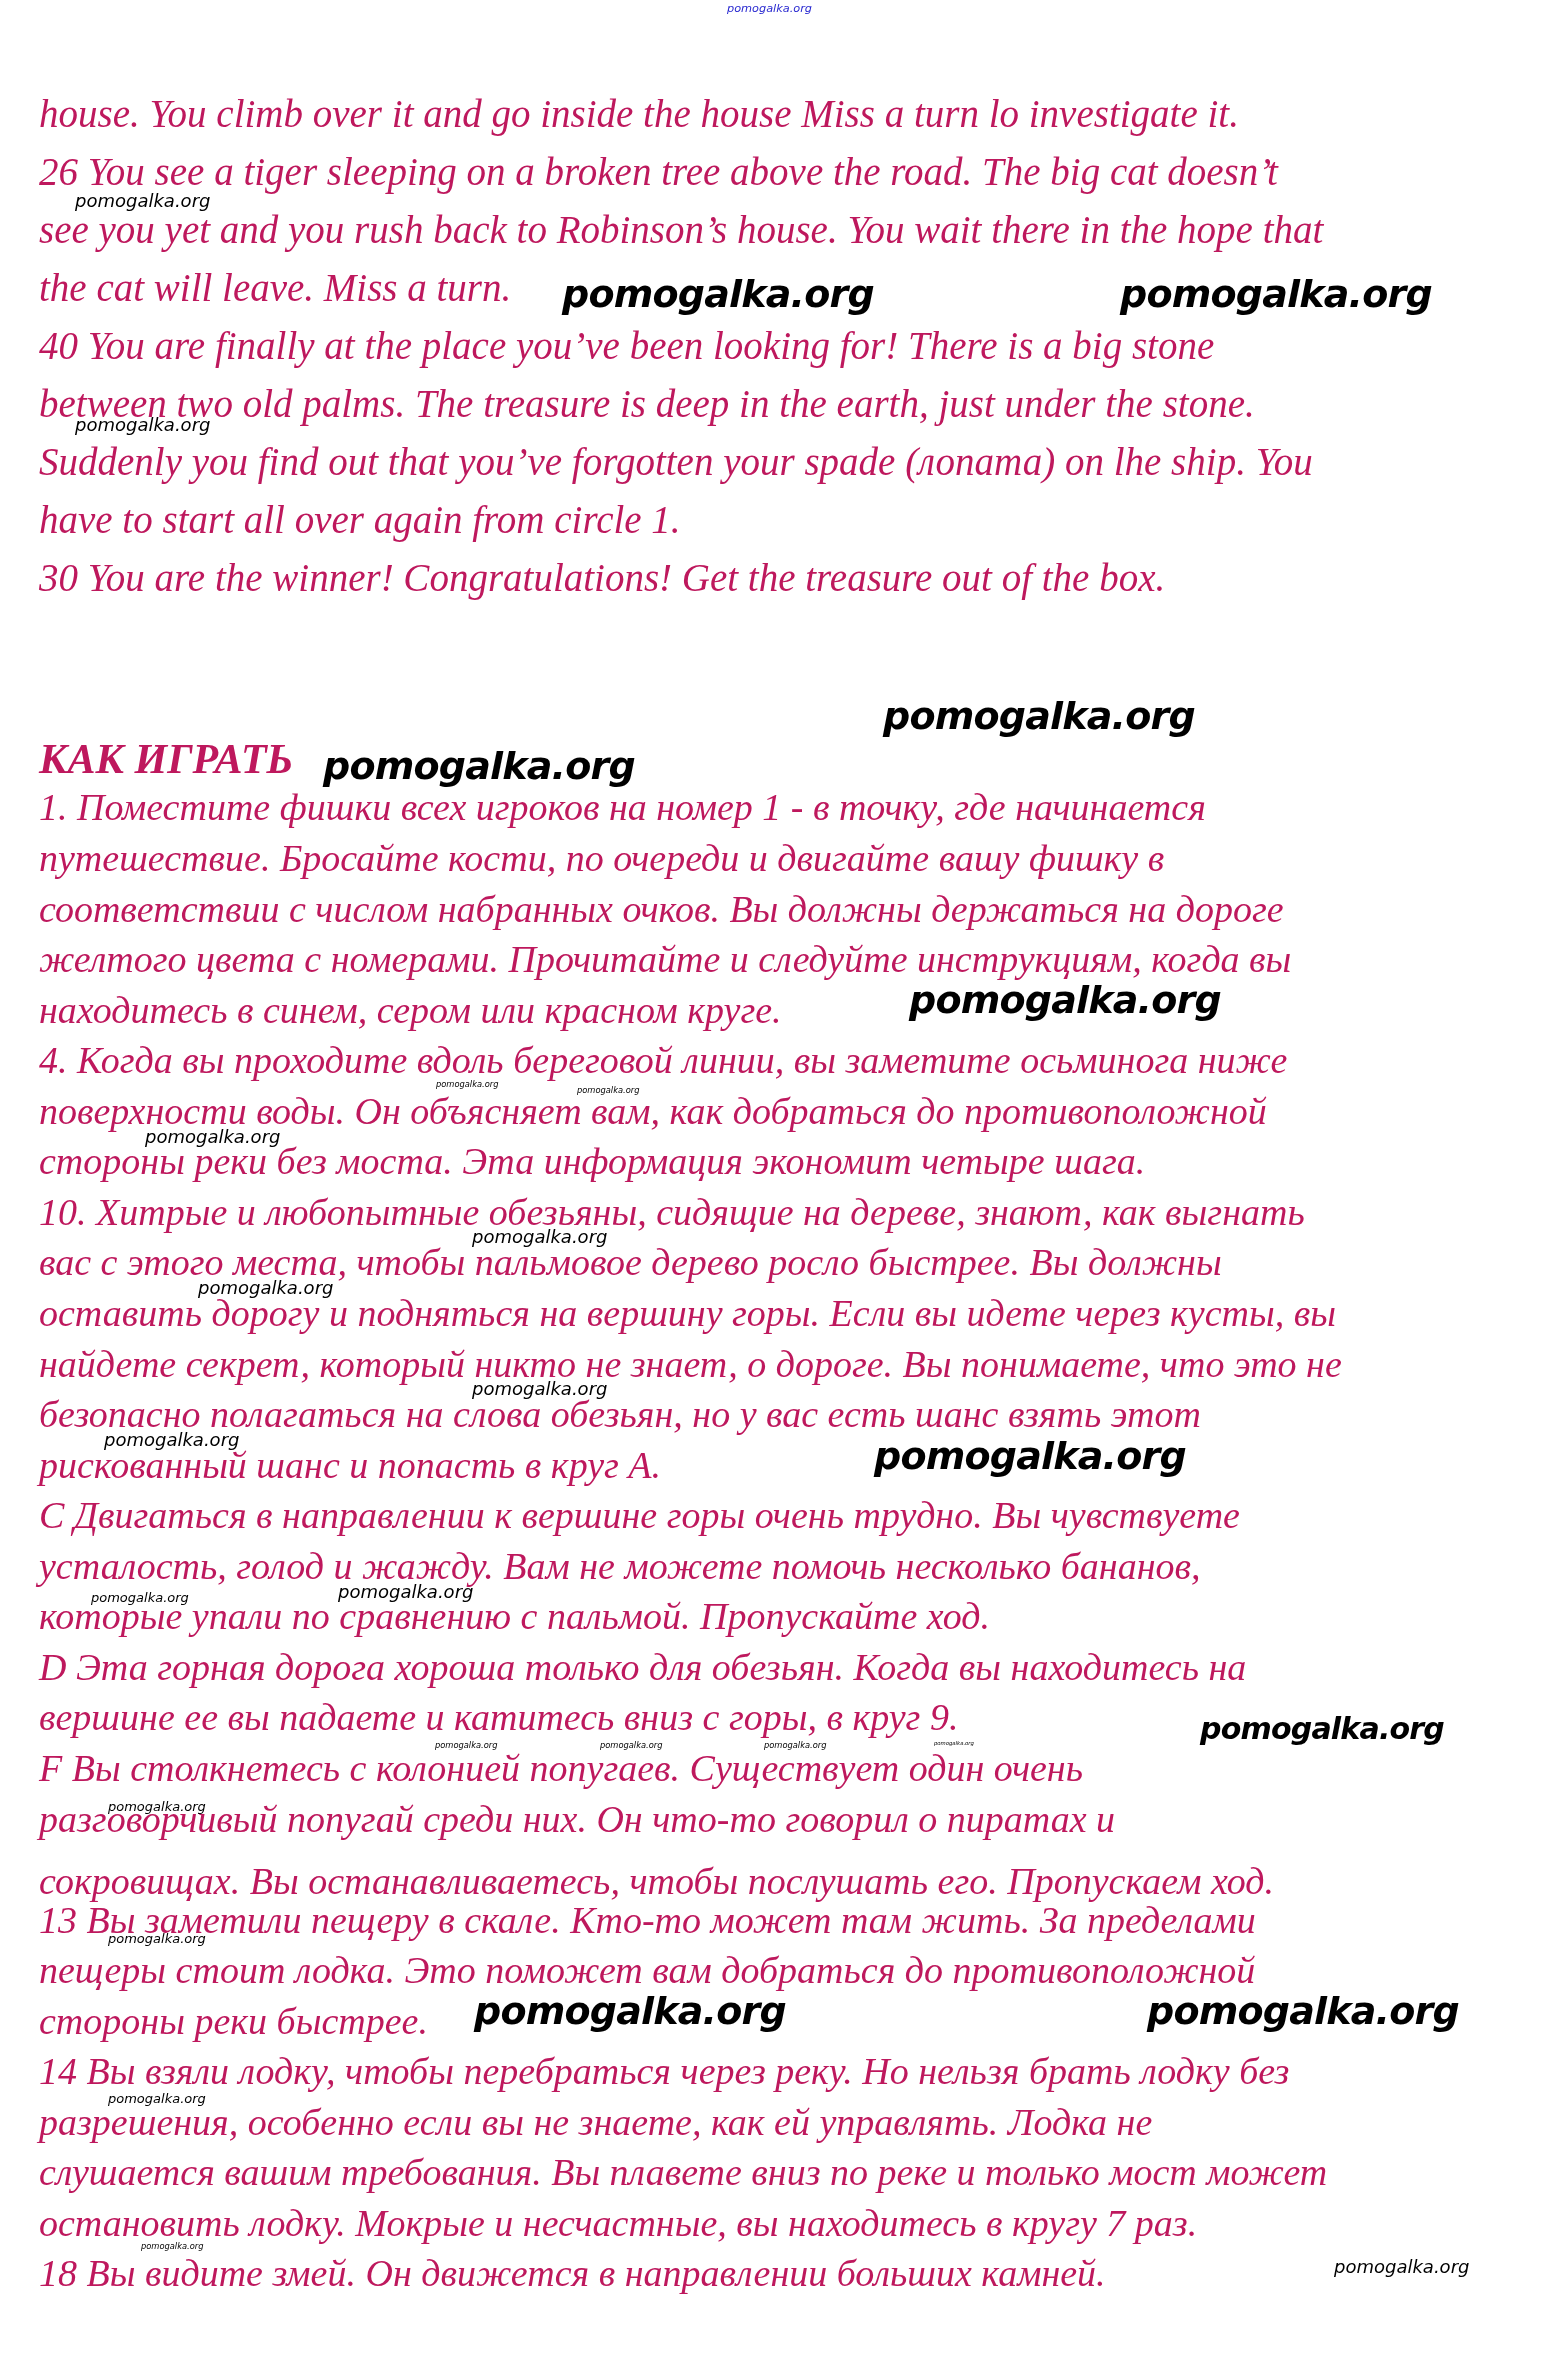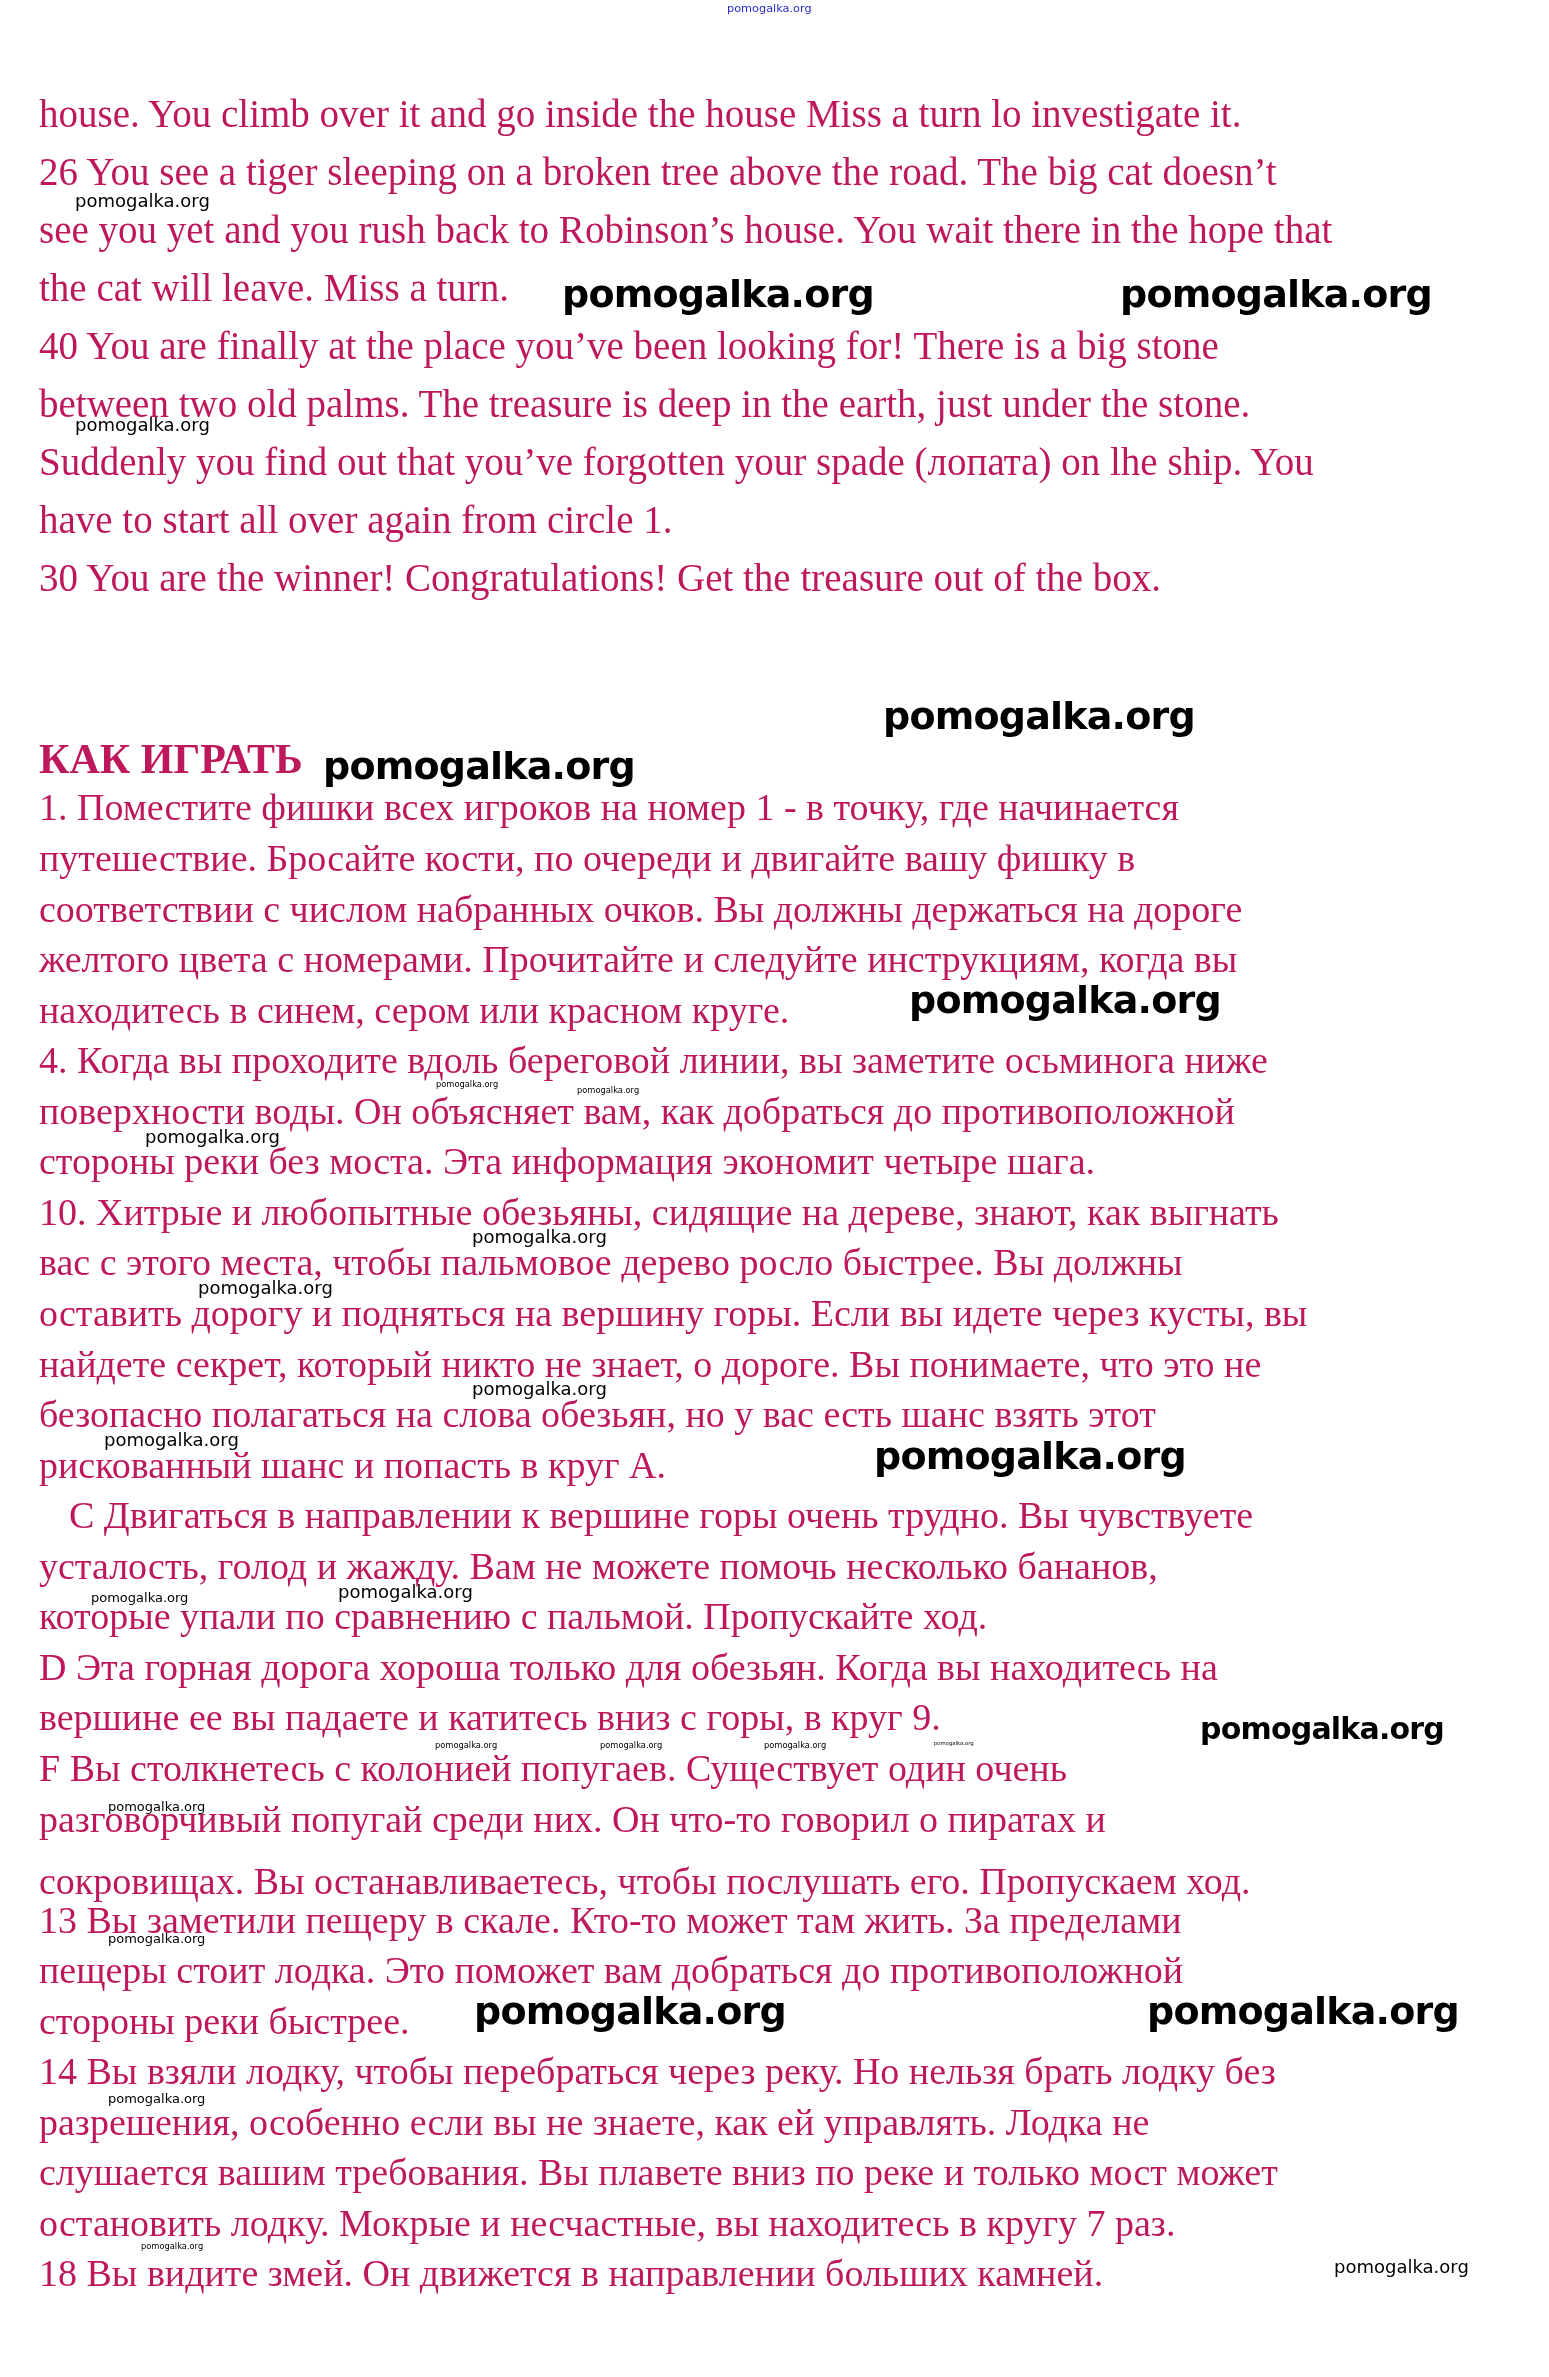--- a/index.html
+++ b/index.html
@@ -1,17 +1,17 @@
 <!DOCTYPE html>
 <html style="font-size:12px"><head>
 <meta charset="utf-8">
 <style>
   html, body { margin:0; padding:0; background:#ffffff; }
   body { width:1550px; height:2377px; position:relative; overflow:hidden; }
-  .page { position:absolute; left:0; top:0; width:1550px; height:2377px; background:#fff; }
+  .page { position:absolute; left:0; top:0; width:1550px; height:2377px; background:#fff;font-style:italic; }
   .line {
     position:absolute; left:39px; white-space:nowrap;
     font-family:"Liberation Serif", "DejaVu Serif", serif;
     color:#be185d; font-size:39px; line-height:1;
     transform-origin:left top;
   }
   .ru { font-size:38px; }
   .heading { font-weight:bold; font-size:42px; }
   .wm {
     position:absolute; white-space:nowrap;
@@ -51,21 +51,21 @@
   <div class="line ru" style="top:991px;">находитесь в синем, сером или красном круге.</div>
   <div class="line ru" style="top:1041px;">4. Когда вы проходите вдоль береговой линии, вы заметите осьминога ниже</div>
   <div class="line ru" style="top:1092px;">поверхности воды. Он объясняет вам, как добраться до противоположной</div>
   <div class="line ru" style="top:1142px;">стороны реки без моста. Эта информация экономит четыре шага.</div>
   <div class="line ru" style="top:1193px;">10. Хитрые и любопытные обезьяны, сидящие на дереве, знают, как выгнать</div>
   <div class="line ru" style="top:1243px;">вас с этого места, чтобы пальмовое дерево росло быстрее. Вы должны</div>
   <div class="line ru" style="top:1294px;">оставить дорогу и подняться на вершину горы. Если вы идете через кусты, вы</div>
   <div class="line ru" style="top:1345px;">найдете секрет, который никто не знает, о дороге. Вы понимаете, что это не</div>
   <div class="line ru" style="top:1395px;">безопасно полагаться на слова обезьян, но у вас есть шанс взять этот</div>
   <div class="line ru" style="top:1446px;">рискованный шанс и попасть в круг А.</div>
-  <div class="line ru" style="top:1496px;margin-left:30px;">С Двигаться в направлении к вершине горы очень трудно. Вы чувствуете</div>
+  <div class="line ru" style="top:1496px;">С Двигаться в направлении к вершине горы очень трудно. Вы чувствуете</div>
   <div class="line ru" style="top:1547px;">усталость, голод и жажду. Вам не можете помочь несколько бананов,</div>
   <div class="line ru" style="top:1597px;">которые упали по сравнению с пальмой. Пропускайте ход.</div>
   <div class="line ru" style="top:1648px;">D Эта горная дорога хороша только для обезьян. Когда вы находитесь на</div>
   <div class="line ru" style="top:1698px;">вершине ее вы падаете и катитесь вниз с горы, в круг 9.</div>
   <div class="line ru" style="top:1749px;">F Вы столкнетесь с колонией попугаев. Существует один очень</div>
   <div class="line ru" style="top:1800px;">разговорчивый попугай среди них. Он что-то говорил о пиратах и</div>
   <div class="line ru" style="top:1850px;margin-top:12px;">сокровищах. Вы останавливаетесь, чтобы послушать его. Пропускаем ход.</div>
   <div class="line ru" style="top:1901px;">13 Вы заметили пещеру в скале. Кто-то может там жить. За пределами</div>
   <div class="line ru" style="top:1951px;">пещеры стоит лодка. Это поможет вам добраться до противоположной</div>
   <div class="line ru" style="top:2002px;">стороны реки быстрее.</div>

